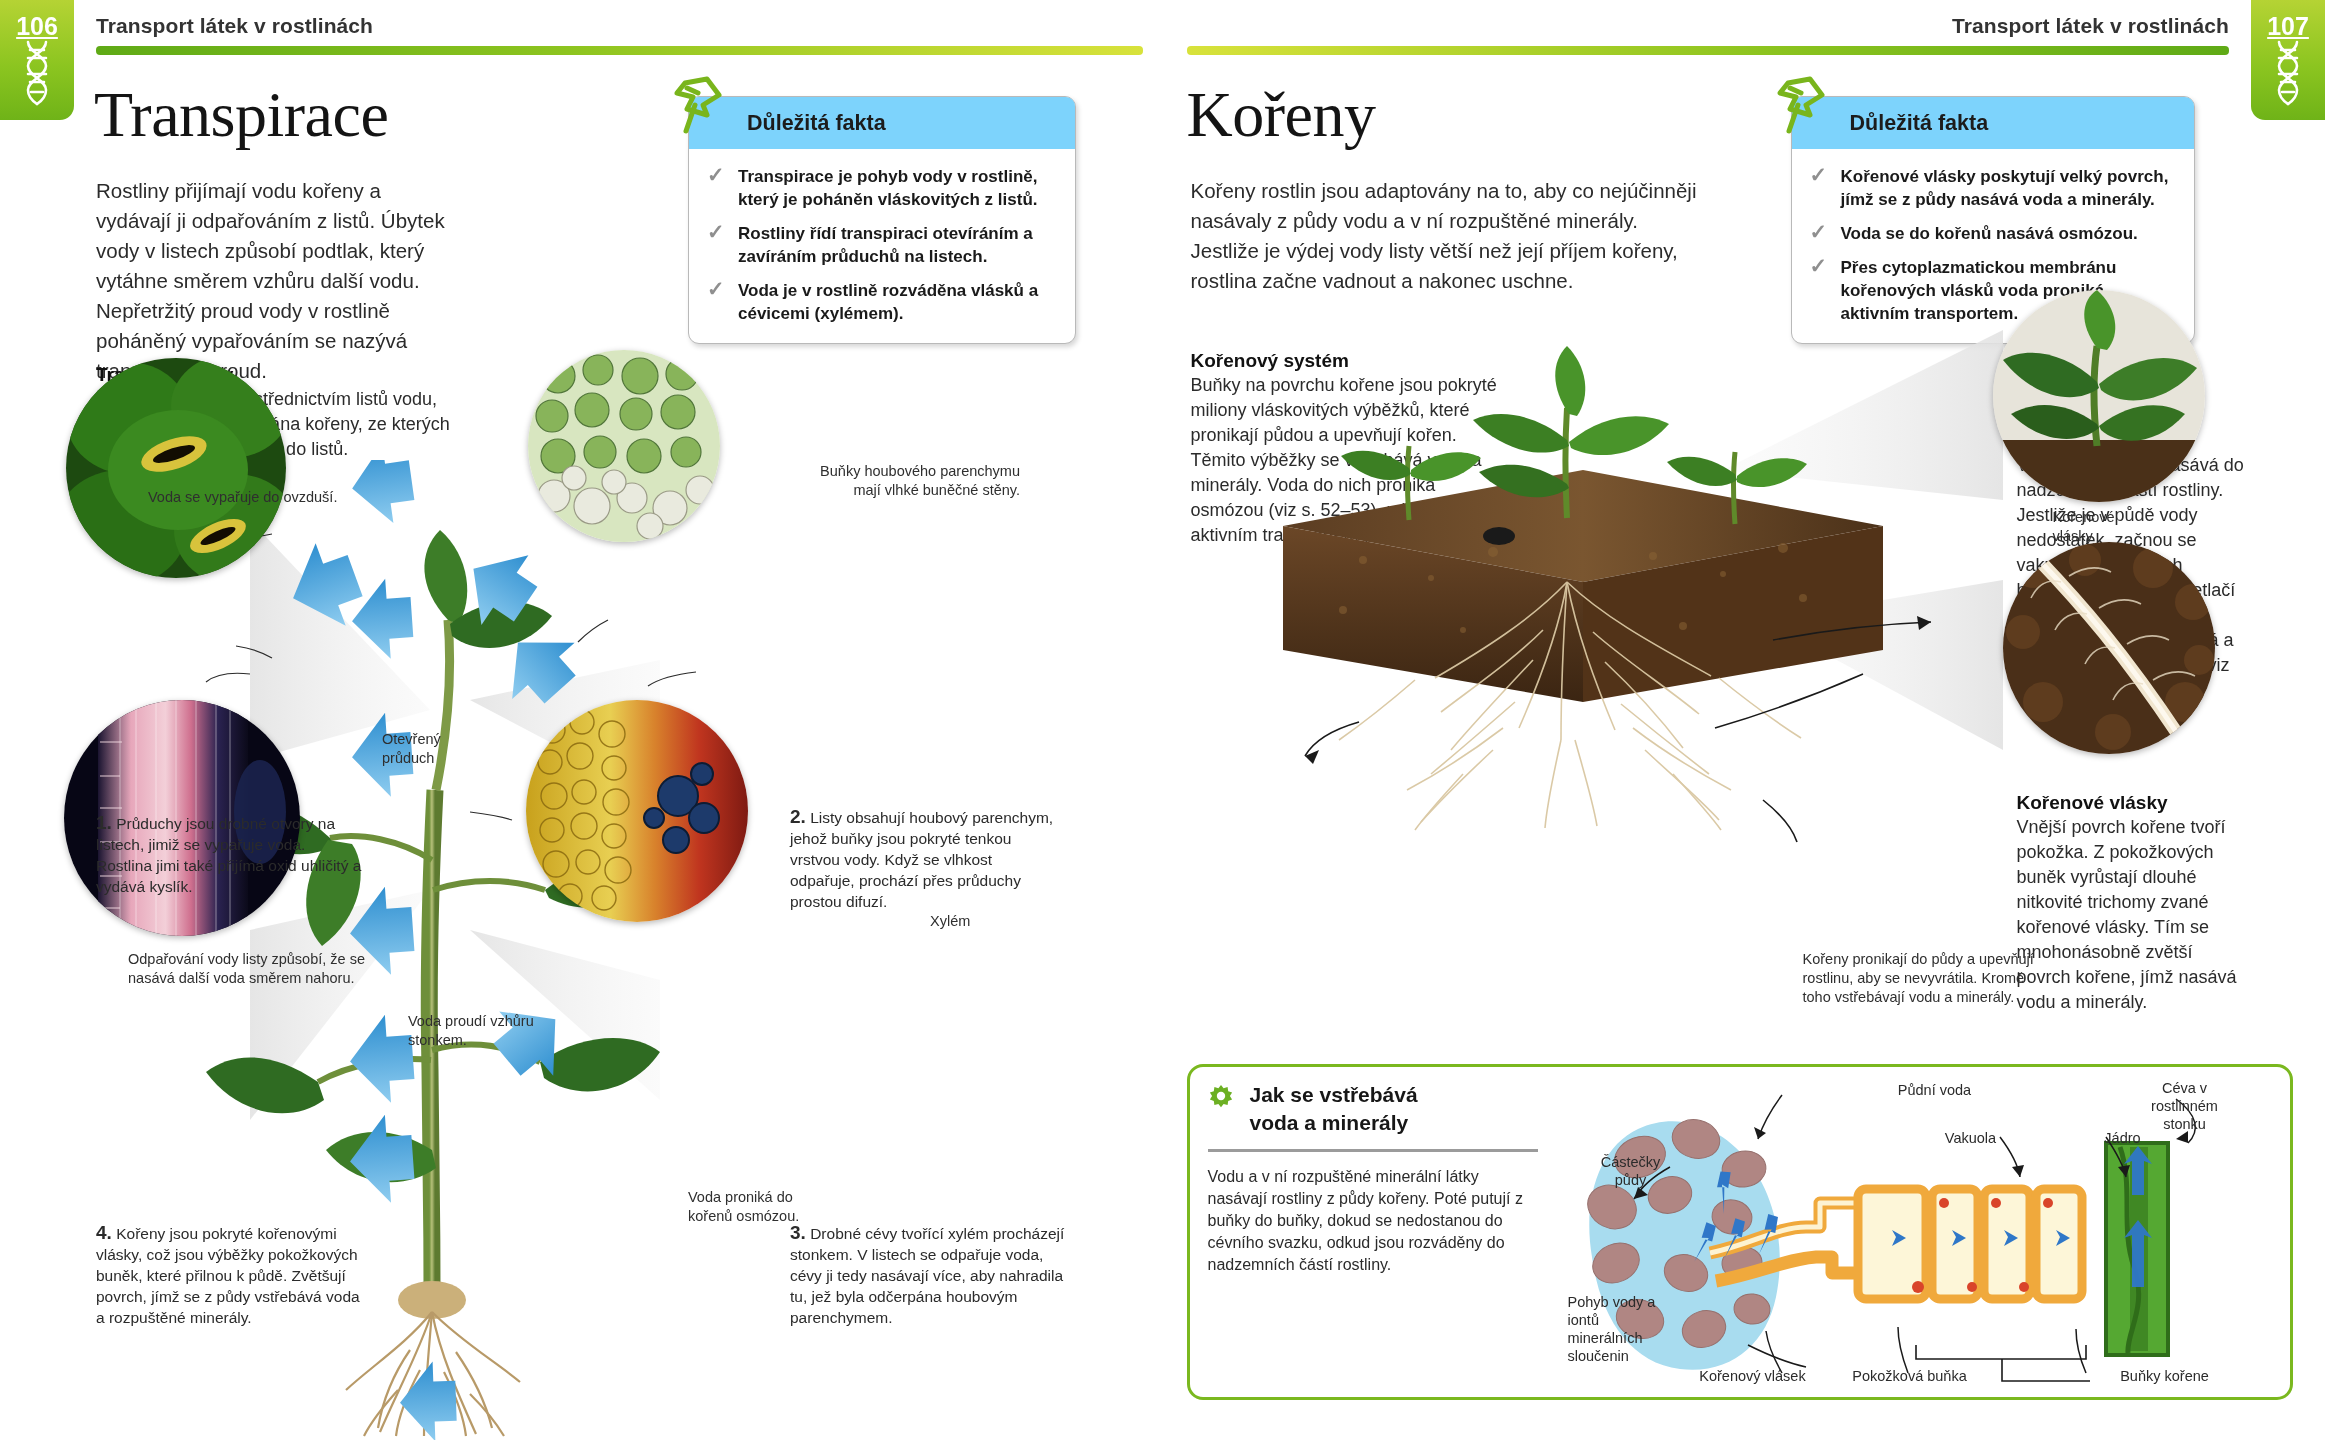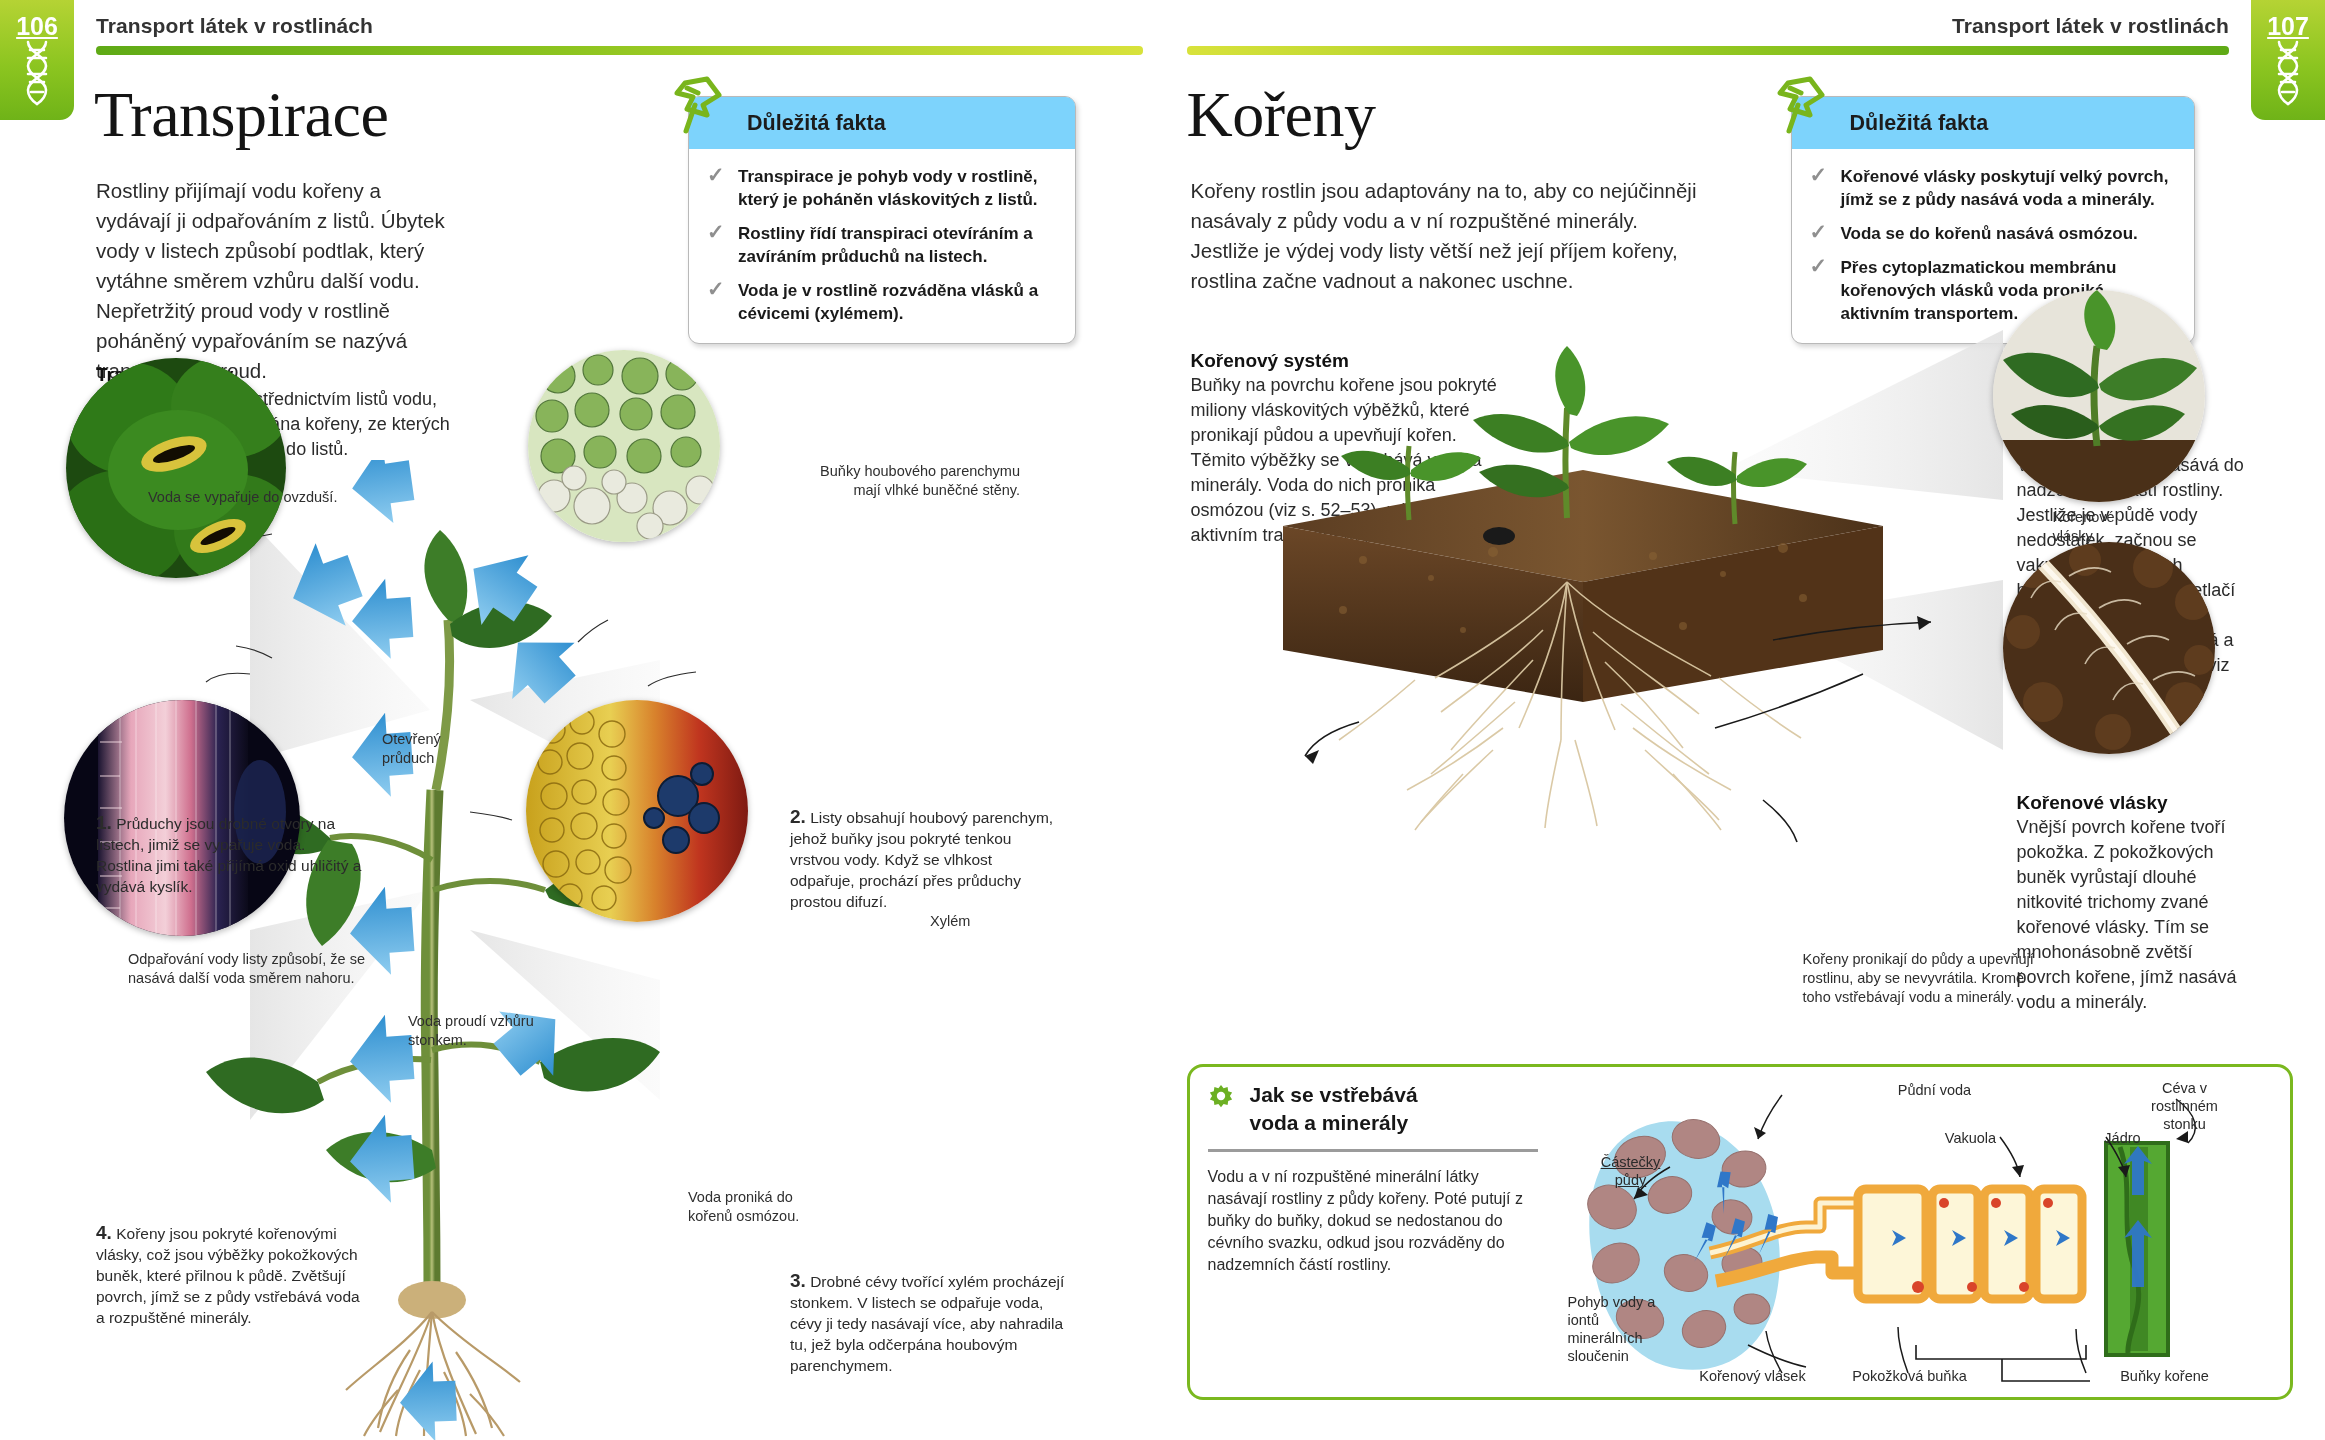--- a/index.html
+++ b/index.html
@@ -382,21 +382,21 @@
     <div class="cap" style="left:688px; top:1188px; width:140px;">Voda proniká do kořenů osmózou.</div>
 
     <div class="numcap" style="left:96px; top:812px; width:268px;">
       <span class="n">1.</span>
       <span>Průduchy jsou drobné otvory na listech, jimiž se vypařuje voda. Rostlina jimi také přijímá oxid uhličitý a vydává kyslík.</span>
     </div>
     <div class="numcap" style="left:790px; top:806px; width:268px;">
       <span class="n">2.</span>
       <span>Listy obsahují houbový parenchym, jehož buňky jsou pokryté tenkou vrstvou vody. Když se vlhkost odpařuje, prochází přes průduchy prostou difuzí.</span>
     </div>
-    <div class="numcap" style="left:790px; top:1222px; width:280px;margin-top:48px;">
+    <div class="numcap" style="left:790px; top:1222px; width:280px;">
       <span class="n">3.</span>
       <span>Drobné cévy tvořící xylém procházejí stonkem. V listech se odpařuje voda, cévy ji tedy nasávají více, aby nahradila tu, jež byla odčerpána houbovým parenchymem.</span>
     </div>
     <div class="numcap" style="left:96px; top:1222px; width:272px;">
       <span class="n">4.</span>
       <span>Kořeny jsou pokryté kořenovými vlásky, což jsou výběžky pokožkových buněk, které přilnou k půdě. Zvětšují povrch, jímž se z půdy vstřebává voda a rozpuštěné minerály.</span>
     </div>
   </div>
 
   <div class="page right">
@@ -683,20 +683,20 @@
         <polygon points="114,122 118,110 128,118" fill="#1a1a1a"></polygon>
 
         <path d="M396 268 v14 h170 v-14" stroke="#1a1a1a" stroke-width="1.6" fill="none"></path>
         <path d="M482 282 v22 h88" stroke="#1a1a1a" stroke-width="1.6" fill="none"></path>
       </svg>
 
       <div class="plabel" style="left:690px; top:14px; width:110px;">Půdní voda</div>
       <div class="plabel" style="left:940px; top:12px; width:110px;">Céva v rostlinném stonku</div>
       <div class="plabel" style="left:736px; top:62px; width:90px;">Vakuola</div>
       <div class="plabel" style="left:898px; top:62px; width:70px;">Jádro</div>
-      <div class="plabel" style="left:398px; top:86px; width:86px;text-decoration:underline;">Částečky půdy</div>
+      <div class="plabel" style="left:398px; top:86px; width:86px;">Částečky půdy</div>
       <div class="plabel" style="left:378px; top:226px; width:110px; text-align:left;">Pohyb vody a iontů minerálních sloučenin</div>
       <div class="plabel" style="left:508px; top:300px; width:110px;">Kořenový vlásek</div>
       <div class="plabel" style="left:658px; top:300px; width:124px;">Pokožková buňka</div>
       <div class="plabel" style="left:920px; top:300px; width:110px;">Buňky kořene</div>
     </div>
   </div>
 </div>
 
 </body></html>

